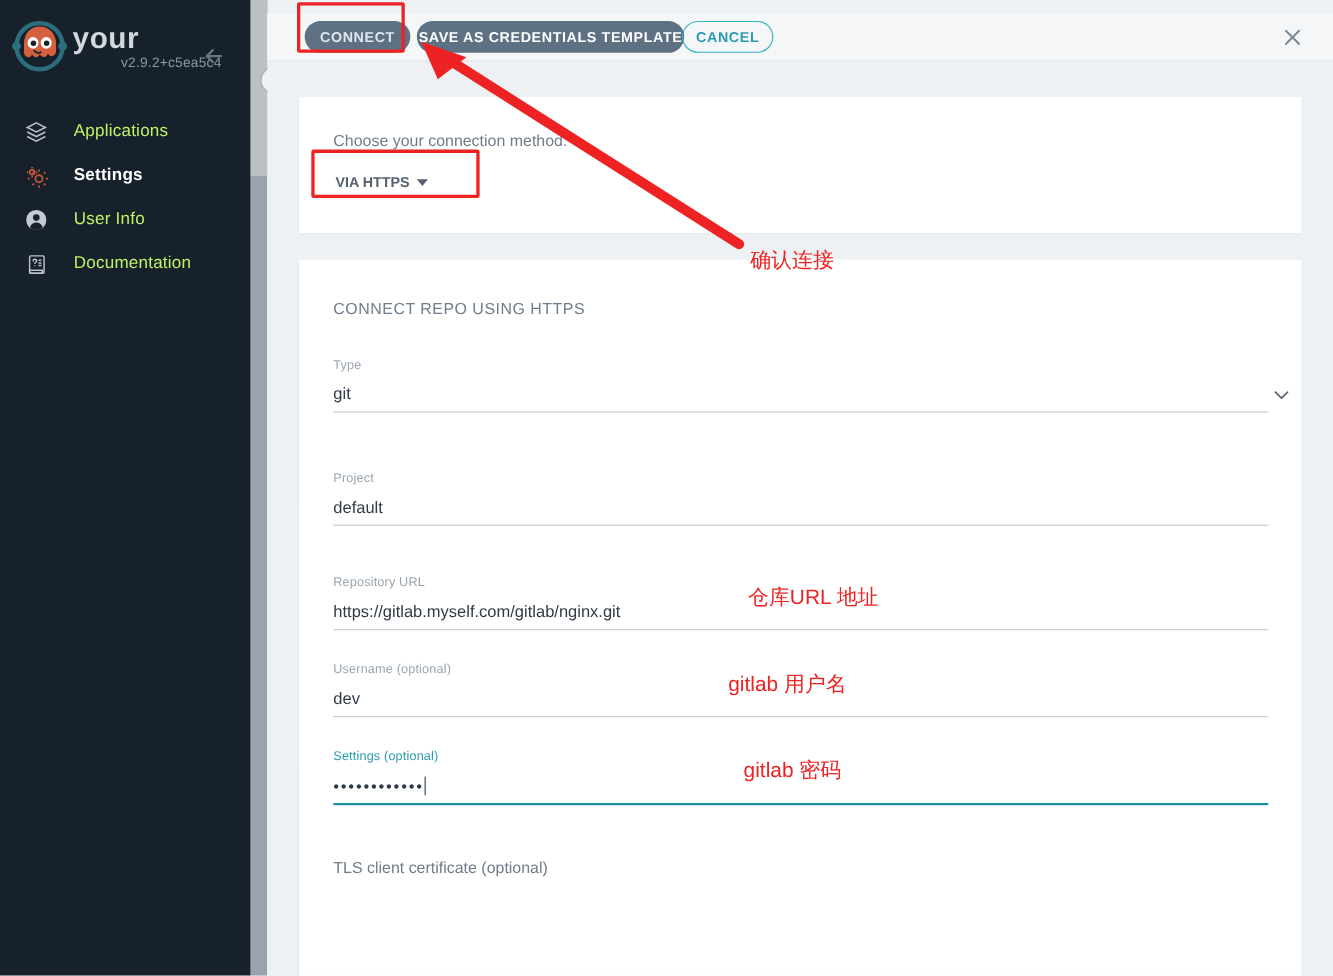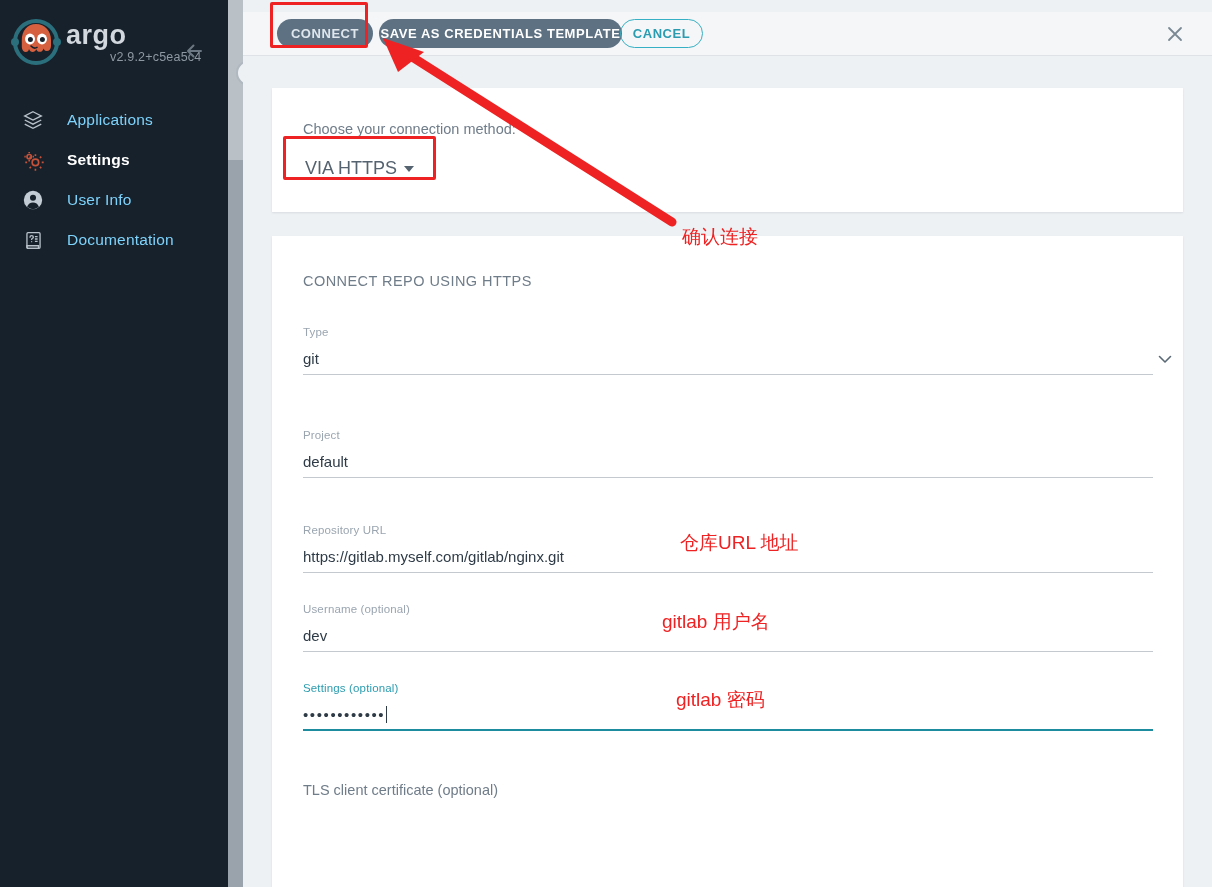--- a/index.html
+++ b/index.html
@@ -45,21 +45,21 @@
     display: flex; align-items: center;
     padding-left: 20px; cursor: pointer;
   }
   .nav-ico {
     width: 26px; height: 26px;
     display: flex; align-items: center; justify-content: center;
     flex: 0 0 26px;
   }
   .nav-label {
     margin-left: 21px; font-size: 15.5px;
-    color: #7dd3fc; letter-spacing: .2px;
+    color: #bef264; letter-spacing: .2px;
   }
   .nav-item.active .nav-label { color: #ffffff; font-weight: 700; }
 
   
   #behind {
     position: absolute; left: 228px; top: 0;
     width: 984px; height: 887px;
     background: #eef1f4;
   }
   .behind-strip {
@@ -127,23 +127,23 @@
   }
   #card-method { top: 76px; height: 124px; }
   #card-form   { top: 224px; height: 663px; }
 
   .method-label {
     position: absolute; left: 31px; top: 33px;
     font-size: 14.5px; color: #6f7c89;
   }
   .method-select {
     position: absolute; left: 29px; top: 64px;
-    font-size: 18px; color: #55626f;
+    font-size: 13px; color: #55626f;
     display: flex; align-items: center; gap: 7px;
-    cursor: pointer; padding: 6px 4px;
+    cursor: pointer; padding: 6px 4px; font-weight: bold;
   }
   .caret {
     width: 0; height: 0;
     border-left: 5px solid transparent;
     border-right: 5px solid transparent;
     border-top: 6px solid #55626f;
   }
 
   .form-title {
     position: absolute; left: 31px; top: 37px;
@@ -210,21 +210,21 @@
           <circle cx="5" cy="24" r="4" fill="#2b6f7d"></circle>
           <circle cx="47" cy="24" r="4" fill="#2b6f7d"></circle>
           <path d="M26 6c9 0 15 7 15 16v6c0 3-2 5-4 5-1.6 0-3-1-3.4-2.6-.5 2-2 3.4-3.8 3.4-1.7 0-3-1-3.6-2.6-.6 1.8-2 2.8-3.6 2.8s-3-1.1-3.6-2.9C18.8 33 17.4 34 15.8 34c-2 0-4-2-4-5v-7C11.8 13 17 6 26 6z" fill="#d4603f"></path>
           <ellipse cx="20" cy="21" rx="5" ry="5.4" fill="#ffffff"></ellipse>
           <ellipse cx="32" cy="21" rx="5" ry="5.4" fill="#ffffff"></ellipse>
           <circle cx="20.4" cy="21.4" r="2.5" fill="#17212b"></circle>
           <circle cx="32.4" cy="21.4" r="2.5" fill="#17212b"></circle>
           <path d="M21 28c1.6 1.8 4 2.6 6 1.4" stroke="#17212b" stroke-width="1.6" fill="none" stroke-linecap="round"></path>
         </svg>
       </div>
-      <div class="logo-word">argo</div>
+      <div class="logo-word">your</div>
       <div class="logo-ver">v2.9.2+c5ea5c4</div>
       <div class="back-arrow">
         <svg viewBox="0 0 30 30" width="30" height="30">
           <path d="M21 15H8M13.5 9.5L8 15l5.5 5.5" stroke="#6b7782" stroke-width="2" fill="none" stroke-linecap="round" stroke-linejoin="round"></path>
         </svg>
       </div>
     </div>
 
     <div class="nav">
       <div class="nav-item">

